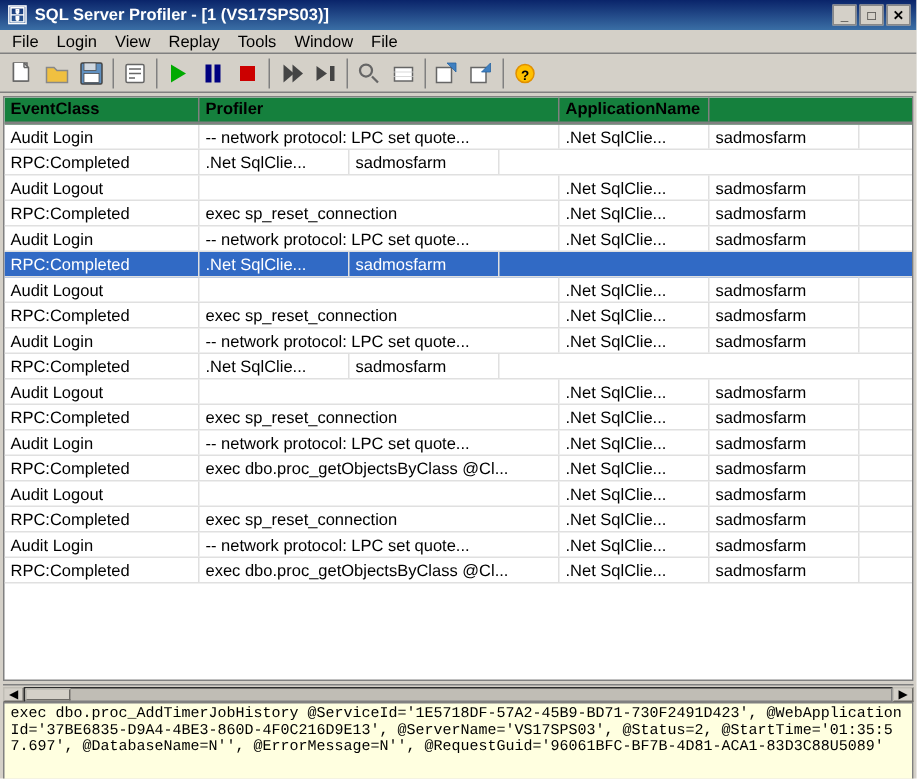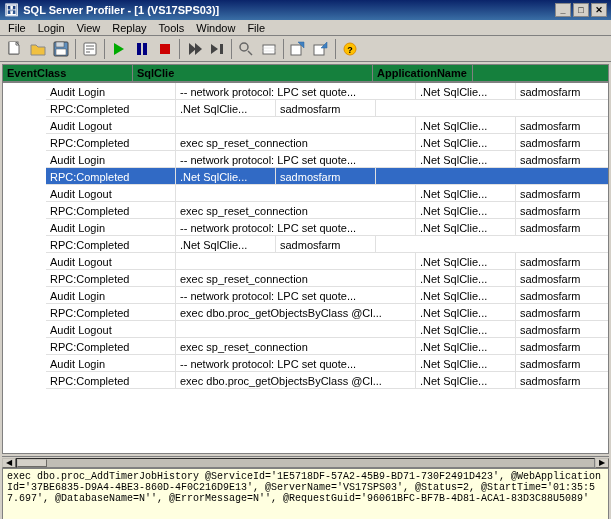--- a/index.html
+++ b/index.html
@@ -86,21 +86,21 @@
       font-size: 11px;
       overflow: hidden;
       white-space: nowrap;
       cursor: pointer;
     }
     .col-event { width: 130px; min-width: 130px; }
     .col-text { width: 240px; min-width: 240px; }
     .col-app { width: 100px; min-width: 100px; }
     .col-user { width: 100px; min-width: 100px; }
 
-    .grid-body { overflow-y: auto; height: calc(100% - 22px); margin-left: 43px; }
+    .grid-body { overflow-y: auto; height: calc(100% - 22px); }
     .grid-row {
       display: flex;
       border-bottom: 1px solid #e0e0e0;
       cursor: pointer;
     }
     .grid-row.selected { background: #316ac5; color: white; }
     .grid-cell {
       border-right: 1px solid #e0e0e0;
       padding: 1px 4px;
       font-size: 11px;
@@ -269,21 +269,21 @@
     <svg width="16" height="16" viewBox="0 0 16 16">
         <circle cx="8" cy="8" r="6" fill="#ffc000" stroke="#e09000" stroke-width="1"></circle>
         <text x="8" y="12" text-anchor="middle" font-size="9" font-weight="bold" fill="black">?</text>
       </svg>
   </div>
 </div>
 
 <div class="grid-container">
   <div class="grid-header">
     <div class="col-header col-event">EventClass</div>
-    <div class="col-header col-text">SqlClie</div>
+    <div class="col-header col-text">Profiler</div>
     <div class="col-header col-app">ApplicationName</div>
   </div>
   <div class="grid-body" id="grid-body">
   <div class="grid-row">
         <div class="grid-cell col-event">Audit Login</div>
         <div class="grid-cell col-text">-- network protocol: LPC  set quote...</div>
         <div class="grid-cell col-app">.Net SqlClie...</div>
         <div class="grid-cell col-user">sadmosfarm</div>
       </div>
       <div class="grid-row">

